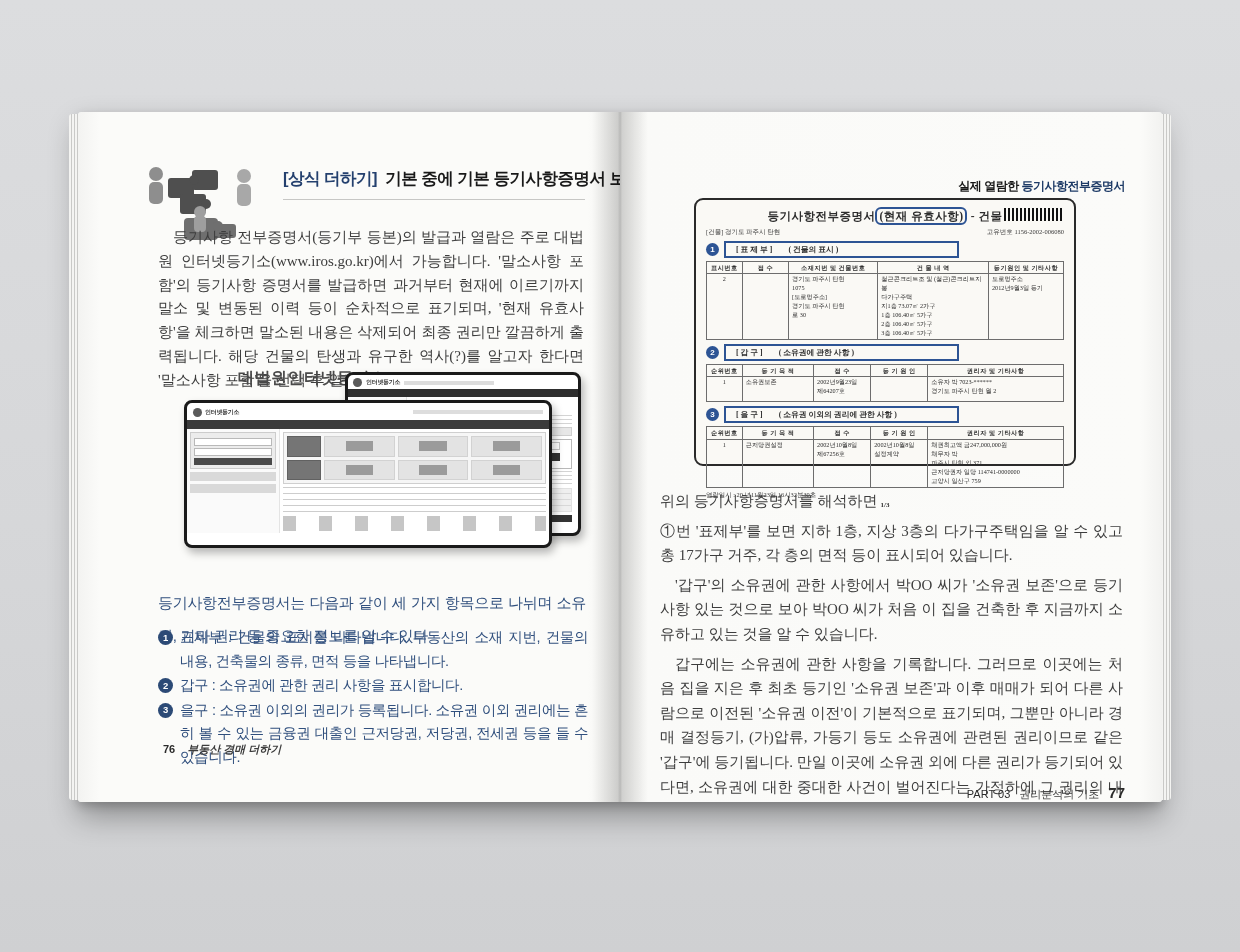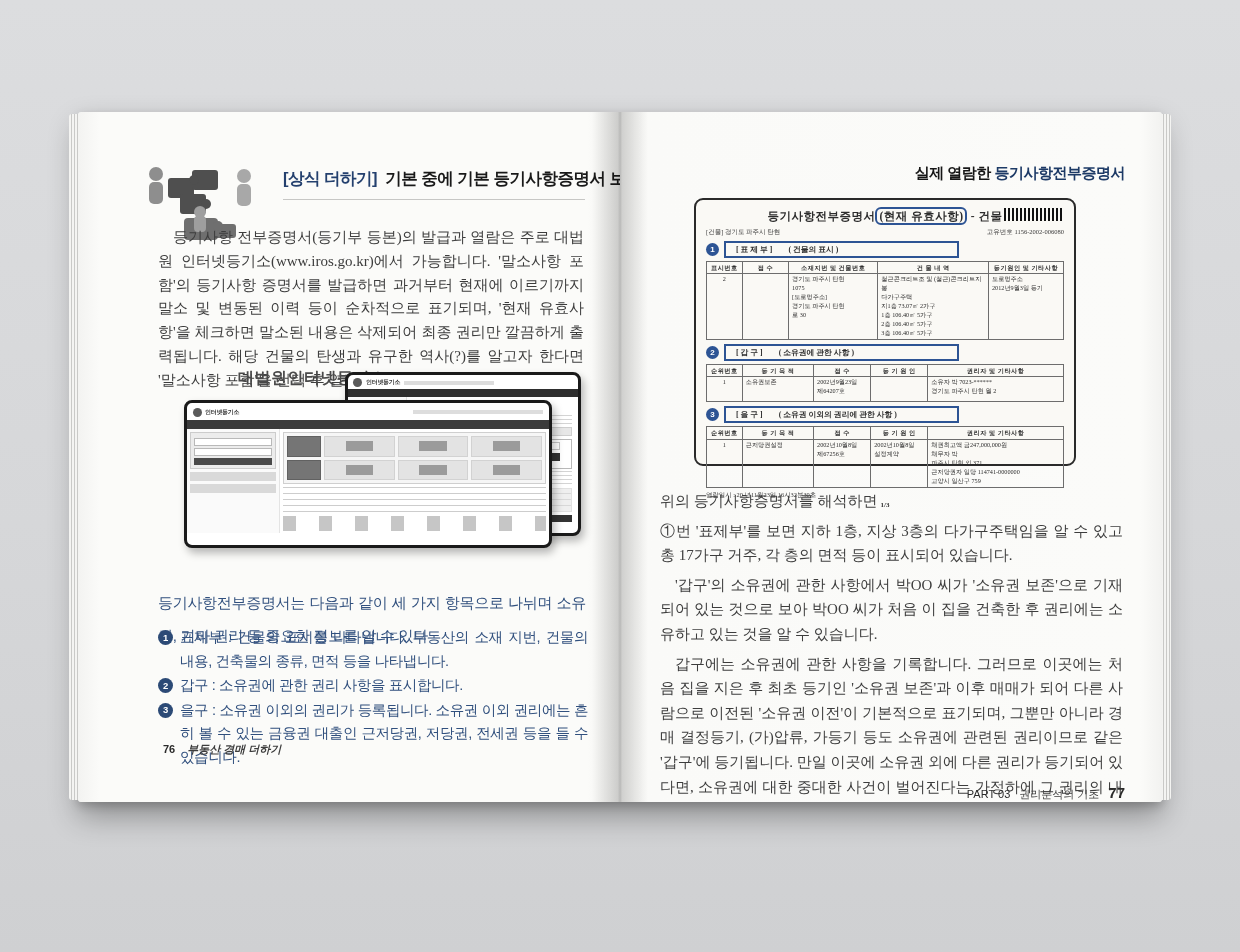--- a/index.html
+++ b/index.html
@@ -85,21 +85,21 @@
     line-height:23.5px;letter-spacing:-.4px;}
   .law-item{position:relative;padding-left:22px;text-align:justify;margin-bottom:1px;}
   .num-circle{position:absolute;left:0;top:4px;width:15px;height:15px;border-radius:50%;
     background:#2c4a76;color:#fff;font-size:9.5px;font-weight:bold;display:flex;align-items:center;justify-content:center;}
 
   .pfoot-left{position:absolute;left:85px;top:630px;display:flex;align-items:baseline;gap:12px;color:#2b2b2b;}
   .pfoot-num-l{font-size:11px;font-weight:bold;}
   .pfoot-title-l{font-size:11px;font-weight:bold;color:#3c3c3c;font-style:italic;}
 
   
-  .r-heading{position:absolute;top:52px;right:37px;font-size:15px;font-weight:bold;letter-spacing:-.5px;white-space:nowrap;}
+  .r-heading{position:absolute;top:66px;right:37px;font-size:12px;font-weight:bold;letter-spacing:-.5px;white-space:nowrap;}
   .r-heading .pref{color:#161616;}
   .r-heading .main{color:#1d3a66;}
 
   .cert{position:absolute;left:74px;top:86px;width:382px;height:268px;background:#faf9f5;
     border:2px solid #2a2a2a;border-radius:9px;box-sizing:border-box;padding:7px 10px 5px 10px;
     font-family:"Liberation Serif",serif;color:#2d2d2d;}
   .cert-title-row{position:relative;text-align:center;font-size:11.5px;font-weight:bold;letter-spacing:.5px;}
   .boxed{border:2px solid #2d5494;border-radius:6px;padding:0 2px;display:inline-block;line-height:14px;}
   .barcode{position:absolute;right:0;top:1px;width:60px;height:13px;
     background:repeating-linear-gradient(90deg,#111 0 2px,transparent 2px 4px);}
@@ -412,21 +412,21 @@
         </tbody>
           </table>
 
         <div class="cert-bottom">열람일시 : 20 년11월23일 16시32분30초</div>
         <div class="cert-page">1/3</div>
       </div>
 
       <div class="interp">
         <p>위의 등기사항증명서를 해석하면</p>
         <p>①번 '표제부'를 보면 지하 1층, 지상 3층의 다가구주택임을 알 수 있고 총 17가구 거주, 각 층의 면적 등이 표시되어 있습니다.</p>
-        <p class="ind">'갑구'의 소유권에 관한 사항에서 박OO 씨가 '소유권 보존'으로 기재되어 있는 것으로 보아 박OO 씨가 처음 이 집을 건축한 후 권리에는 소유하고 있는 것을 알 수 있습니다.</p>
+        <p class="ind">'갑구'의 소유권에 관한 사항에서 박OO 씨가 '소유권 보존'으로 등기사항 있는 것으로 보아 박OO 씨가 처음 이 집을 건축한 후 지금까지 소유하고 있는 것을 알 수 있습니다.</p>
         <p class="ind">갑구에는 소유권에 관한 사항을 기록합니다. 그러므로 이곳에는 처음 집을 지은 후 최초 등기인 '소유권 보존'과 이후 매매가 되어 다른 사람으로 이전된 '소유권 이전'이 기본적으로 표기되며, 그뿐만 아니라 경매 결정등기, (가)압류, 가등기 등도 소유권에 관련된 권리이므로 같은 '갑구'에 등기됩니다. 만일 이곳에 소유권 외에 다른 권리가 등기되어 있다면, 소유권에 대한 중대한 사건이 벌어진다는 가정하에 그 권리의 내용을 세심하게 분석해야겠죠.</p>
       </div>
 
       <div class="pfoot-right">
         <span class="pfoot-part">PART 03</span>
         <span class="pfoot-chap">권리분석의 기초</span>
         <span class="pfoot-num-r">77</span>
       </div>
     </div>
 

